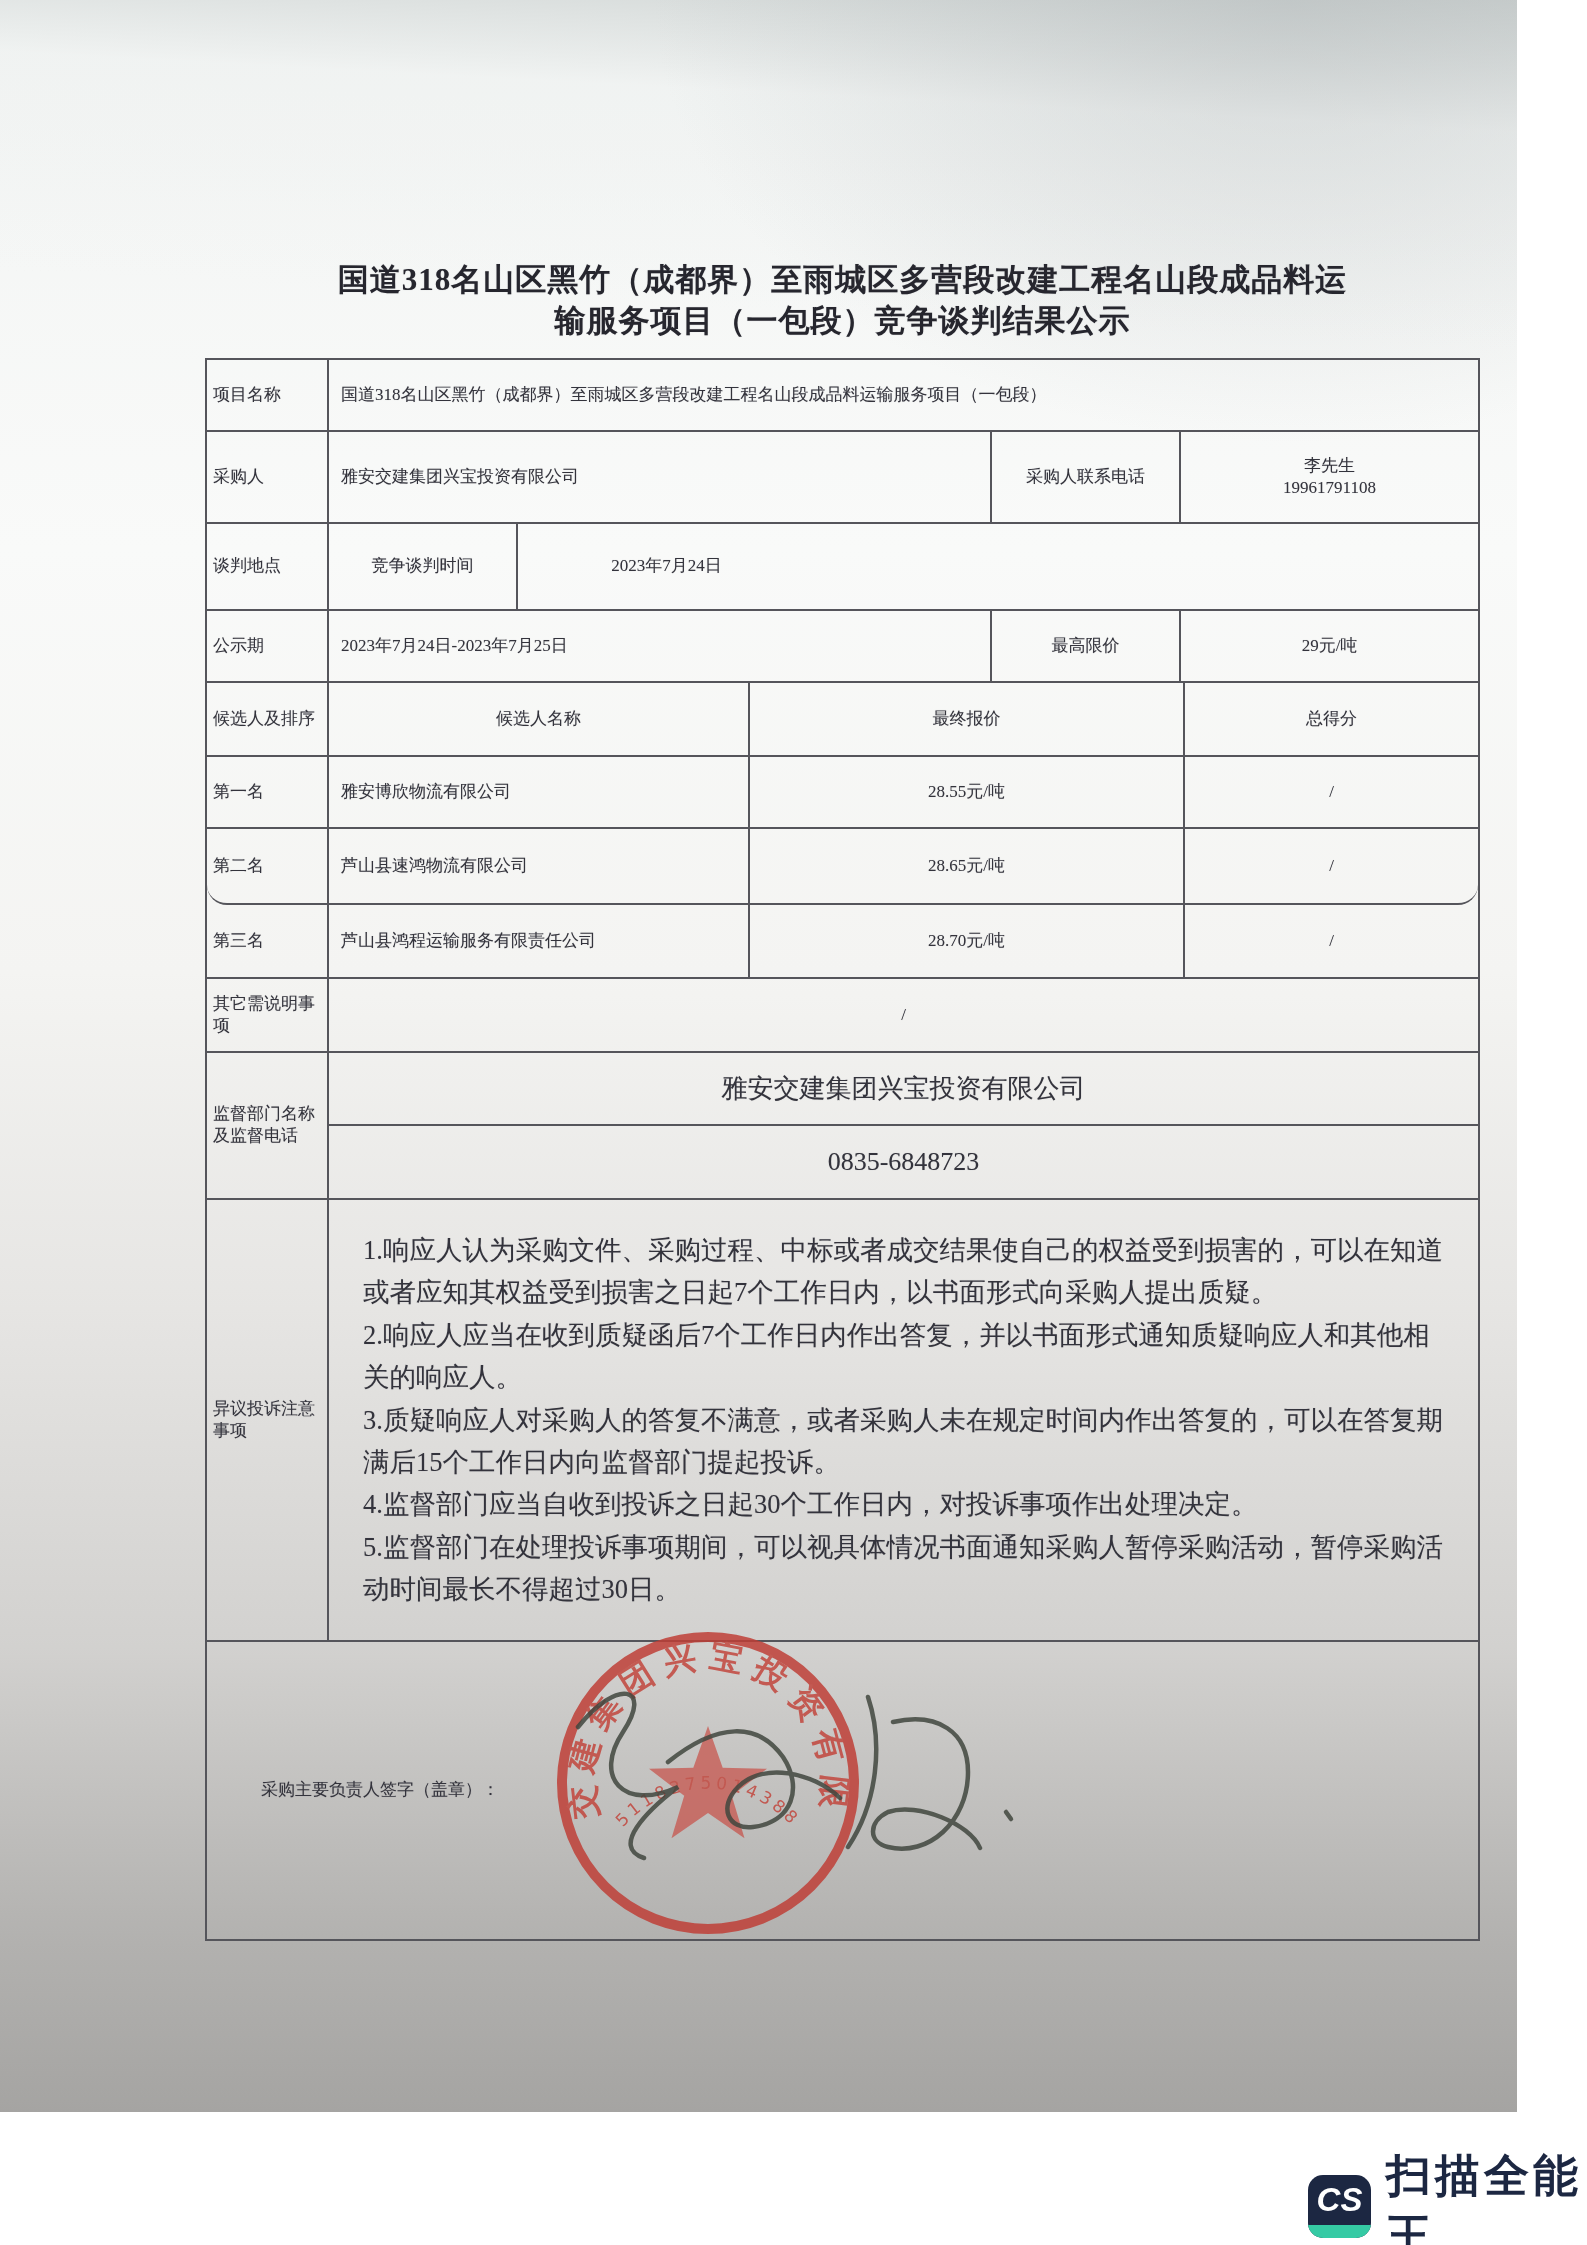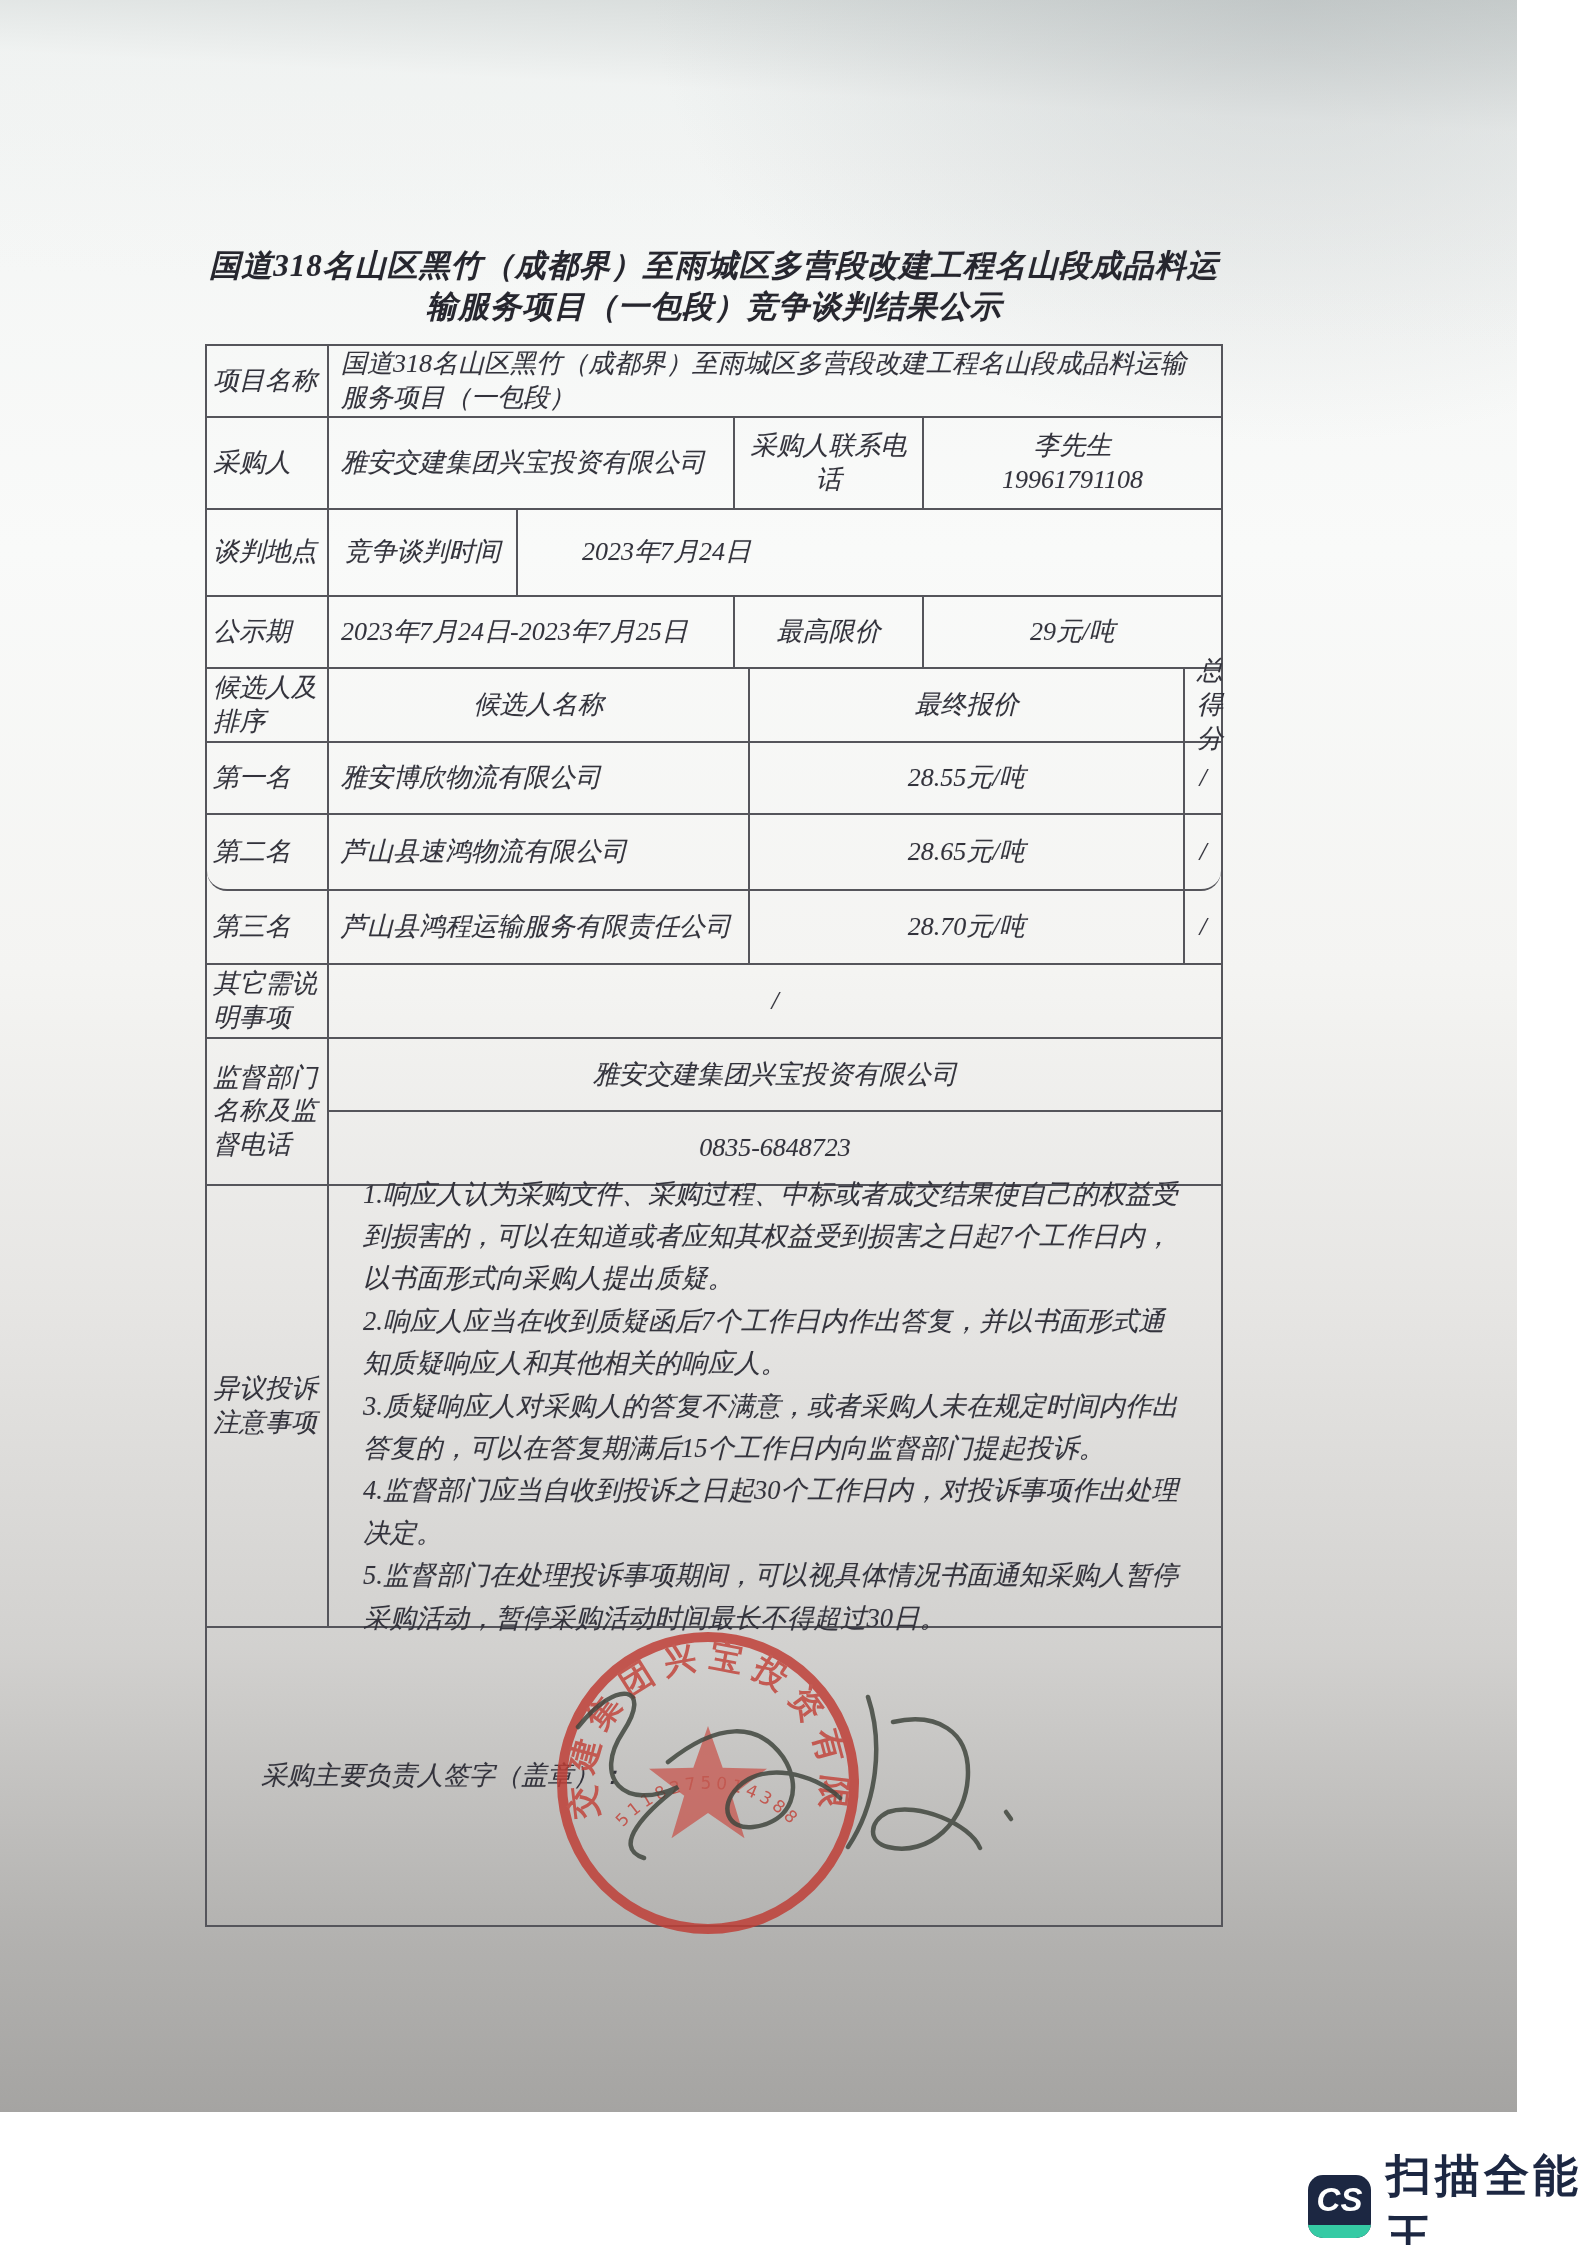--- a/index.html
+++ b/index.html
@@ -9,32 +9,32 @@
     font-family:"Liberation Serif","DejaVu Serif",serif;
   }
   
   .photo{
     position:absolute;left:0;top:0;width:1517px;height:2112px;
     background:
       radial-gradient(120% 60% at 85% 0%, rgba(168,174,176,.38) 0%, rgba(168,174,176,0) 35%),
       linear-gradient(183deg, rgba(200,206,205,.85) 0%, rgba(238,241,240,.55) 6%, rgba(250,251,250,0) 16%),
       linear-gradient(180deg,#f2f4f3 0%,#f9faf9 26%,#f4f4f2 46%,#e6e5e3 62%,#d2d1cf 78%,#b2b1af 92%,#a5a4a2 100%);
   }
-  .doc{position:absolute;left:205px;top:246px;width:1018px;color:#30303a;font-style:italic;}
+  .doc{position:absolute;left:205px;top:260px;width:1275px;color:#30303a;}
   .title{
     text-align:center;font-weight:bold;font-size:31px;line-height:1.32;
     letter-spacing:1px;margin-bottom:16px;color:#26262e;
     text-shadow:0 0 1px rgba(40,40,50,.25);
   }
   
   .tbl{border:2px solid #55555b;background:transparent;}
   .row{display:flex;border-bottom:2px solid #55555b;}
   .row:last-child{border-bottom:none;}
   .cell{
-    box-sizing:border-box;font-size:26px;line-height:1.3;color:#33333c;
+    box-sizing:border-box;font-size:17px;line-height:1.3;color:#33333c;
     display:flex;align-items:center;text-shadow:0 0 1px rgba(40,40,50,.2);
   }
   .cell:not(:last-child){border-right:2px solid #55555b;}
   .c-label{width:122px;padding:4px 6px;flex:none;}
   .c-grow{flex:1;padding:4px 12px;}
   .c-w3{width:189px;flex:none;justify-content:center;text-align:center;padding:4px 6px;}
   .c-w4{width:297px;flex:none;justify-content:center;text-align:center;padding:4px 6px;flex-direction:column;}
   .c-name{width:421px;flex:none;padding:4px 12px;}
   .c-price{width:435px;flex:none;justify-content:center;text-align:center;padding:4px 6px;}
   .c-center{justify-content:center;text-align:center;}

